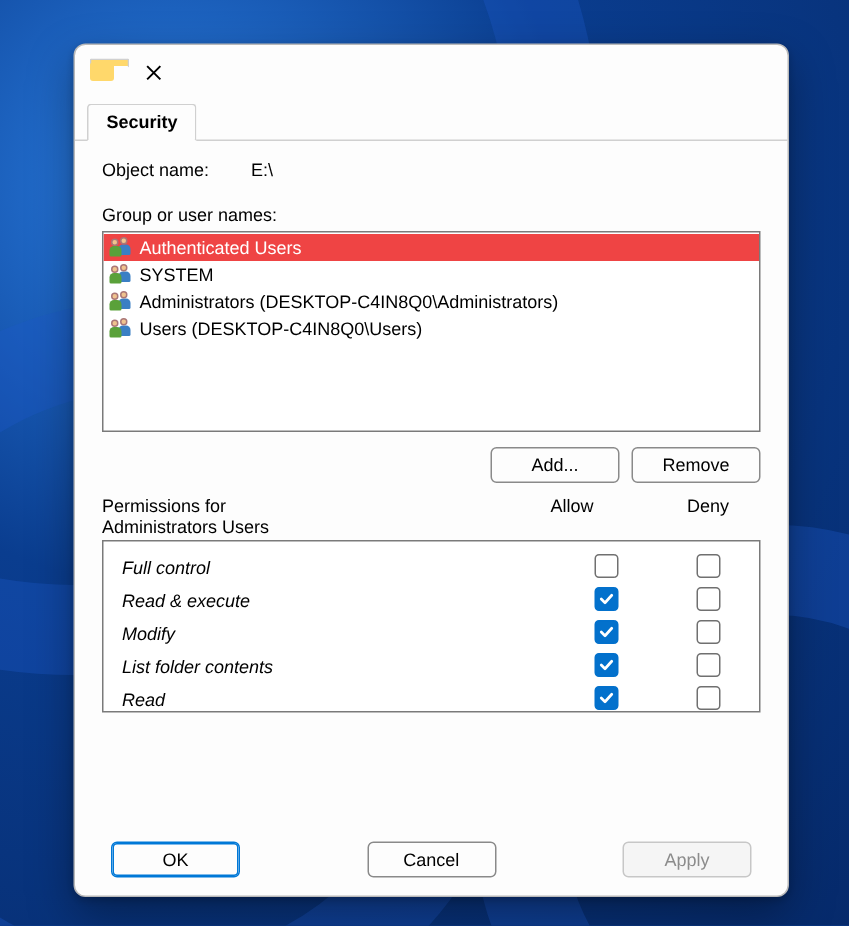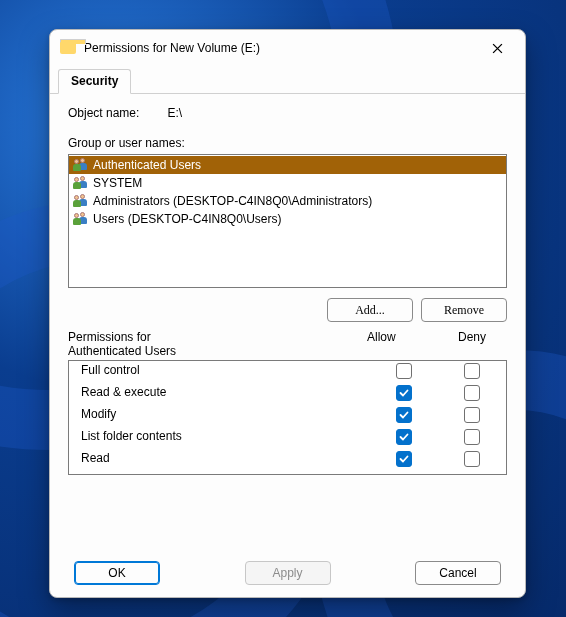--- a/index.html
+++ b/index.html
@@ -104,21 +104,21 @@
     padding: 1px 0;
   }
   .uitem {
     display:flex; align-items:center;
     padding: 1px 4px;
     height: 18px;
     font-size: 12px;
     gap: 4px;
   }
   .uitem.selected {
-    background: #a16207;
+    background: #ef4444;
     color: #fff;
   }
   .usr-icon {
     width: 16px; height: 14px; position: relative; flex-shrink:0;
   }
   .usr-icon .head1, .usr-icon .head2 {
     position:absolute; width:5px; height:5px; border-radius:50%;
     background: #f0c38e; border:0.5px solid #a77;
   }
   .usr-icon .head1 { left:1px; top:1px; }
@@ -132,21 +132,21 @@
   .btnrow {
     display:flex; justify-content:flex-end; gap: 8px;
     margin: 10px 0 8px 0;
   }
   .wbtn {
     min-width: 86px; height: 24px;
     border: 1px solid #8a8a8a;
     border-radius: 4px;
     background: #fdfdfd;
     font-size: 12px;
-    font-family: Liberation Serif, serif;
+    font-family: Liberation Sans, sans-serif;
     padding: 0 10px;
     cursor: pointer;
   }
 
   .perm-header {
     display:flex; margin: 0 0 2px 0;
   }
   .perm-header .ph-name { flex:1; }
   .perm-header .ph-col { width: 70px; text-align:left; }
   .perm-header .ph-deny { width: 70px; text-align:center; }
@@ -160,23 +160,24 @@
   }
   .perm-scroll {
     position:absolute; inset:0;
     overflow-y: scroll;
     padding: 2px 0;
   }
   .perm-scroll::-webkit-scrollbar { width: 16px; }
   .perm-scroll::-webkit-scrollbar-track { background:#f0f0f0; }
   .perm-scroll::-webkit-scrollbar-thumb { background:#c0c0c0; border-radius:4px; border:2px solid #f0f0f0;}
   .perm-row {
-    display:flex; align-items:flex-start;
+    display:flex; align-items:flex-end;
     height: 22px;
     padding-left: 12px;
+    font-style: italic;
   }
   .perm-row .pname { flex:1; font-size:12px; }
   .perm-row .pchk { width: 68px; text-align:center; }
   .chk {
     width:16px; height:16px;
     border:1.5px solid #707070;
     border-radius:3px;
     display:inline-flex; align-items:center; justify-content:center;
     background:#fff;
     cursor:pointer;
@@ -217,21 +218,20 @@
   <div class="swirl s2"></div>
   <div class="swirl s3"></div>
 </div>
 
 <div class="dialog">
   <div class="titlebar">
     <div class="drive-icon">
       <div class="tab"></div>
         <div class="folder"></div>
     </div>
-    <div class="title-text">Permissions for New Volume (E:)</div>
     <div class="close-btn">
       <svg viewBox="0 0 10 10">
           <path d="M1 1 L9 9 M9 1 L1 9" stroke="#000" stroke-width="1.2" fill="none"></path>
         </svg>
     </div>
   </div>
 
   <div class="tabstrip">
     <div class="tab">Security</div>
   </div>
@@ -282,21 +282,21 @@
           <span>Users (DESKTOP-C4IN8Q0\Users)</span>
         </div>
       </div>
 
     <div class="btnrow">
       <button class="wbtn">Add...</button>
       <button class="wbtn">Remove</button>
     </div>
 
     <div class="perm-header">
-      <div class="ph-name" style="max-width:200px;">Permissions for Authenticated Users</div>
+      <div class="ph-name" style="max-width:200px;">Permissions for Administrators Users</div>
       <div style="flex:1"></div>
       <div class="ph-col">Allow</div>
       <div class="ph-deny">Deny</div>
     </div>
 
     <div class="perm-area">
       <div class="perm-scroll" id="permlist">
           <div class="perm-row">
             <span class="pname">Full control</span>
     <span class="pchk"><span class="chk"></span></span>
@@ -340,16 +340,16 @@
           </div>
           <div class="perm-row">
     
     </div>
         </div>
     </div>
   </div>
 
   <div class="footer">
     <button class="fbtn default">OK</button>
+    <button class="fbtn">Cancel</button>
     <button class="fbtn disabled">Apply</button>
-    <button class="fbtn">Cancel</button>
   </div>
 </div>
 
 </body></html>

